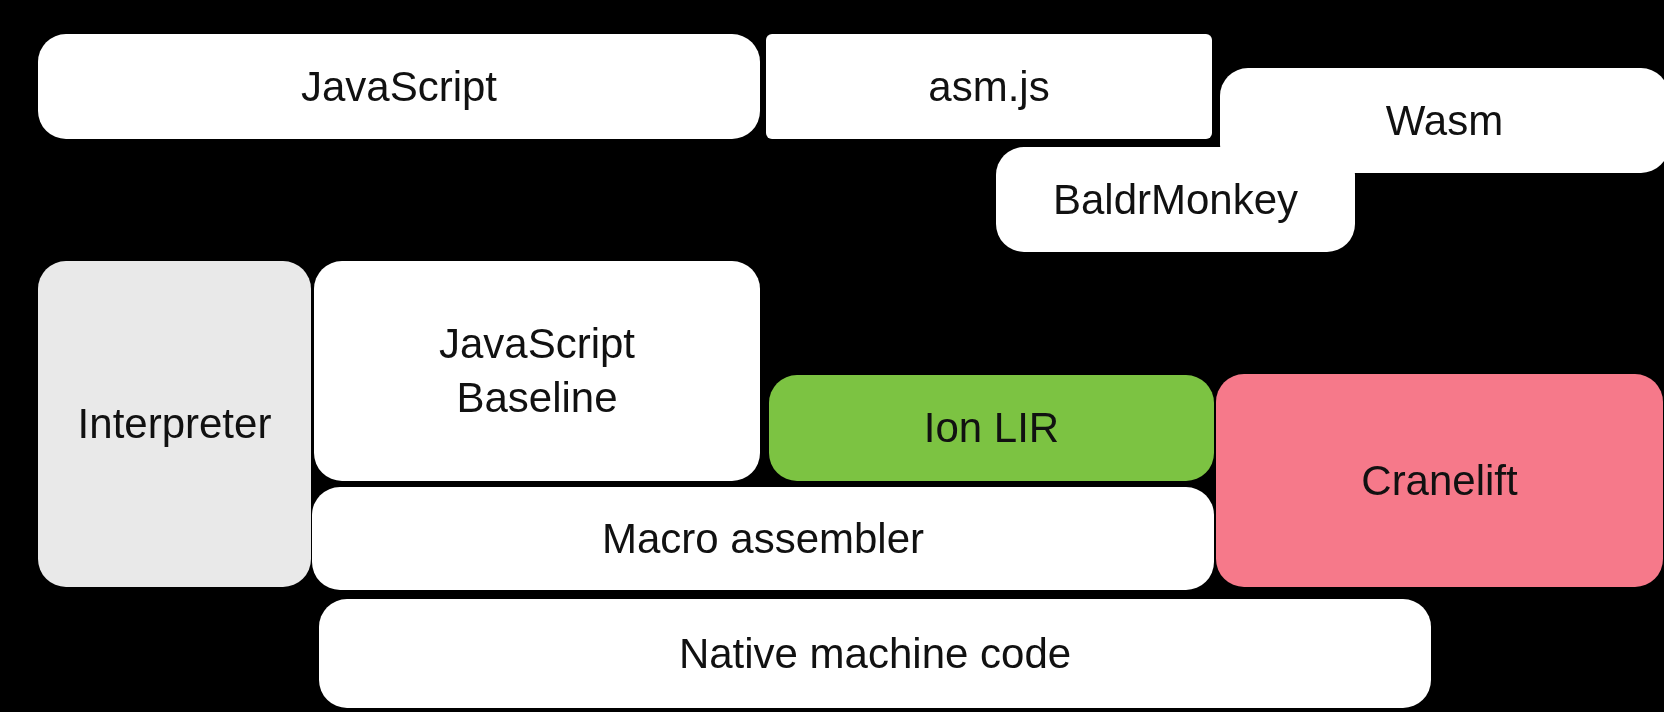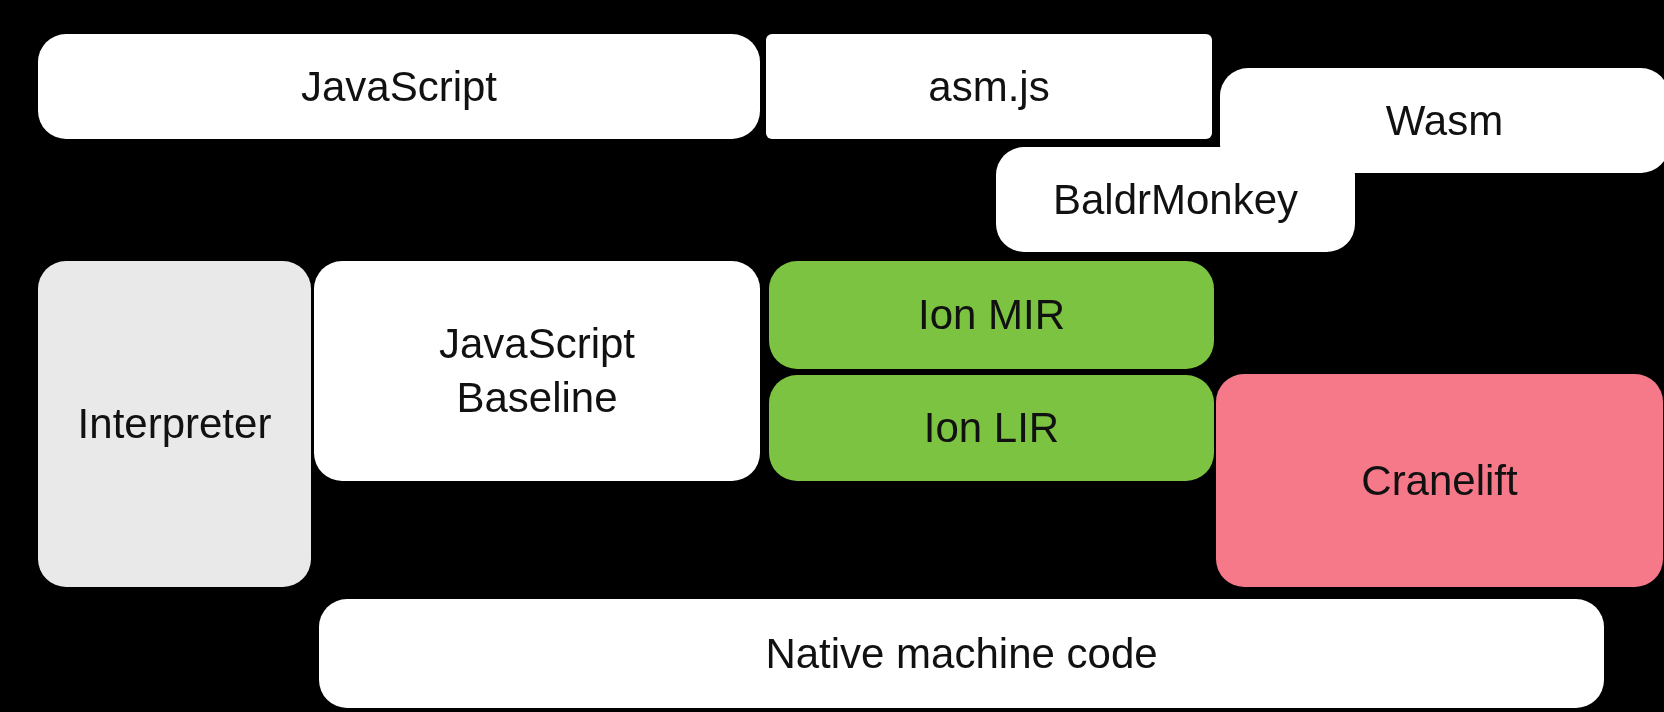--- a/index.html
+++ b/index.html
@@ -47,43 +47,43 @@
   #bytecode     { left: 14px;   top: 123px; width: 950px;  height: 105px; }
   #baldrmonkey  { left: 972px;  top: 123px; width: 359px;  height: 105px; }
   
   #interpreter  { left: 14px;   top: 237px; width: 273px;  height: 326px; }
   #baseline     { left: 290px;  top: 237px; width: 446px;  height: 220px; }
   #ion-mir      { left: 745px;  top: 237px; width: 445px;  height: 108px; }
   #ion-lir      { left: 745px;  top: 351px; width: 445px;  height: 106px; }
   #cranelift    { left: 1192px; top: 350px; width: 447px;  height: 213px; }
   
   #macro        { left: 288px;  top: 463px; width: 902px;  height: 103px; }
-  #native       { left: 295px;  top: 575px; width: 1285px; height: 109px; }
+  #native       { left: 295px;  top: 575px; width: 1112px; height: 109px; }
 </style>
 </head>
 <body>
 
 <div class="canvas">
 
   <div class="node" id="javascript">JavaScript</div>
 
   <div class="node" id="asmjs">asm.js</div>
 
   <div class="node" id="wasm">Wasm</div>
 
 
   <div class="node" id="baldrmonkey">BaldrMonkey</div>
 
   <div class="node grey" id="interpreter">Interpreter</div>
 
   <div class="node" id="baseline">JavaScript
 Baseline</div>
 
-  <div class="node green" id="ion-mir">Ion MIR</div>
 
   <div class="node green" id="ion-lir">Ion LIR</div>
 
   <div class="node pink" id="cranelift">Cranelift</div>
 
+  <div class="node" id="macro">Macro assembler</div>
 
   <div class="node" id="native">Native machine code</div>
 
 </div>
 
 </body></html>

